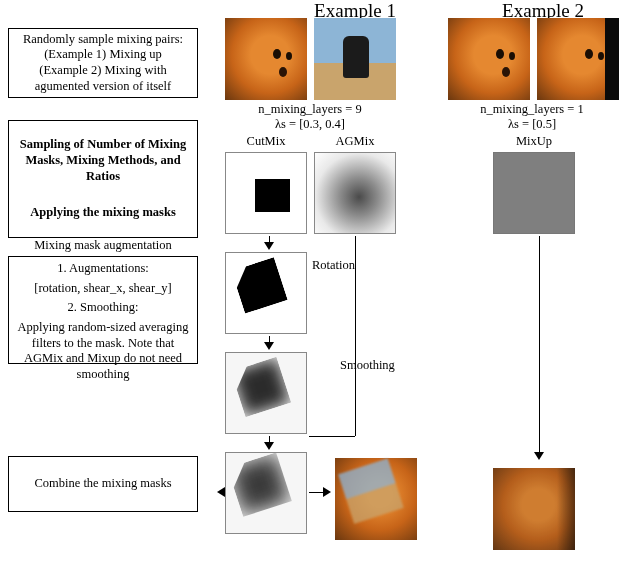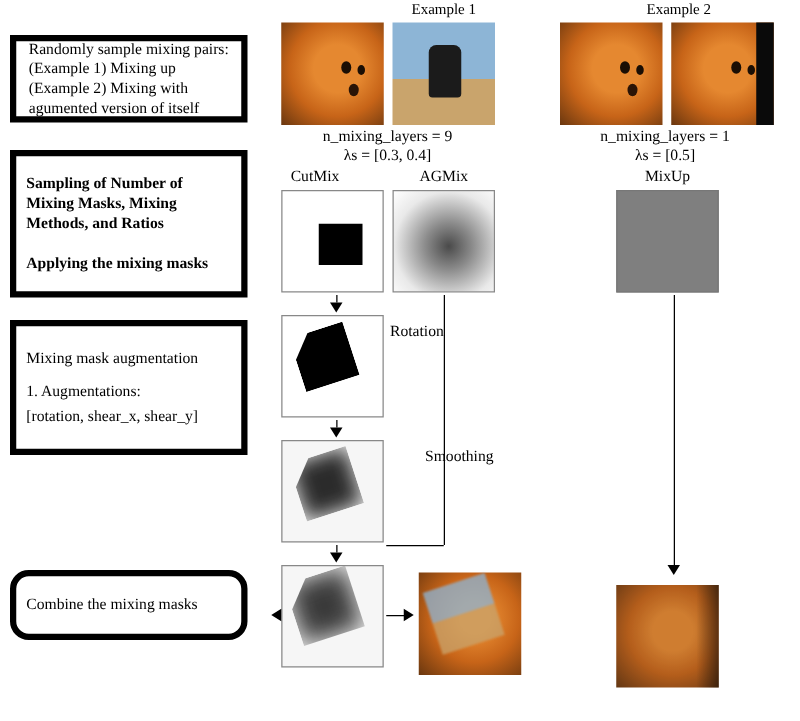--- a/index.html
+++ b/index.html
@@ -9,29 +9,30 @@
     font-family: Georgia, 'Times New Roman', serif;
     font-size: 12.5px;
     color: #000;
     background: #fff;
     width: 640px;
     height: 577px;
     overflow: hidden;
     position: relative;
   }
   .desc-box {
-    border: 5px solid #000000;
+    border: 1px solid #000000;
     padding: 6px 8px;
     width: 190px;
+    text-align: center;
     margin-right: 8px;
     line-height: 1.25;
   }
   .col-header {
     text-align: center;
-    font-size: 12px;
+    font-size: 19px;
     margin-bottom: 20px;
   }
   .thumb {
     width: 82px;
     height: 82px;
     display: inline-block;
   }
   .fox {
     background: radial-gradient(circle at 55% 45%, #e58830 0 30%, #c76418 60%, #6a370f 100%);
     position: relative;
@@ -188,21 +189,21 @@
 <div class="abs thumb fox" style="left:225px; top:18px;"></div>
 <div class="abs thumb dog" style="left:314px; top:18px;"></div>
 <div class="abs thumb fox" style="left:448px; top:18px;"></div>
 <div class="abs thumb fox-crop" style="left:537px; top:18px;"></div>
 
 <div class="abs sublabel" style="left:220px; top:102px; width:180px;">n_mixing_layers = 9</div>
 <div class="abs sublabel" style="left:220px; top:117px; width:180px;">λs = [0.3, 0.4]</div>
 <div class="abs sublabel" style="left:442px; top:102px; width:180px;">n_mixing_layers = 1</div>
 <div class="abs sublabel" style="left:442px; top:117px; width:180px;">λs = [0.5]</div>
 
-<div class="abs sublabel" style="left:211px; top:134px; width:82px;">CutMix</div>
+<div class="abs sublabel" style="left:225px; top:134px; width:82px;">CutMix</div>
 <div class="abs sublabel" style="left:314px; top:134px; width:82px;">AGMix</div>
 <div class="abs sublabel" style="left:493px; top:134px; width:82px;">MixUp</div>
 
 <div class="abs desc-box" style="left:8px; top:120px; height:118px; display:flex; flex-direction:column; justify-content:space-around;font-weight:bold;">
   <div>Sampling of Number of Mixing Masks, Mixing Methods, and Ratios</div>
   <div>Applying the mixing masks</div>
 </div>
 
 <div class="abs mask cutmix" style="left:225px; top:152px;"></div>
 <div class="abs mask agmix" style="left:314px; top:152px;"></div>
@@ -211,20 +212,22 @@
 <div class="abs" style="left:264px; top:236px;">
   <div class="arrow-shaft-v small-shaft"></div>
   <div class="arrow-down"></div>
 </div>
 
 <div class="abs desc-box" style="left:8px; top:256px; height:108px; display:flex; flex-direction:column; justify-content:center; gap:4px;">
   <div>Mixing mask augmentation</div>
   <div style="height:4px;"></div>
   <div>1. Augmentations:</div>
   <div>[rotation, shear_x, shear_y]</div>
+  <div>2. Smoothing:</div>
+  <div>Applying random-sized averaging filters to the mask. Note that AGMix and Mixup do not need smoothing</div>
 </div>
 
 <div class="abs mask rot" style="left:225px; top:252px;"></div>
 <div class="abs sublabel" style="left:312px; top:258px; width:60px; text-align:left;">Rotation</div>
 
 <div class="abs" style="left:264px; top:336px;">
   <div class="arrow-shaft-v small-shaft"></div>
   <div class="arrow-down"></div>
 </div>
 
@@ -240,21 +243,21 @@
 <div class="abs" style="left:534px; top:236px;">
   <div class="arrow-shaft-v" style="height:216px;"></div>
   <div class="arrow-down"></div>
 </div>
 
 <div class="abs" style="left:264px; top:436px;">
   <div class="arrow-shaft-v small-shaft"></div>
   <div class="arrow-down"></div>
 </div>
 
-<div class="abs desc-box" style="left:8px; top:456px; height:56px; display:flex; flex-direction:column; justify-content:center;border-radius:15px;">
+<div class="abs desc-box" style="left:8px; top:456px; height:56px; display:flex; flex-direction:column; justify-content:center;">
   <div>Combine the mixing masks</div>
 </div>
 
 <div class="abs mask combined" style="left:225px; top:452px;"></div>
 
 <div class="abs" style="left:309px; top:492px; width:16px; height:1px; background:#000;"></div>
 <div class="abs" style="left:323px; top:487px; border-top:5px solid transparent; border-bottom:5px solid transparent; border-left:8px solid #000;"></div>
 
 <div class="abs" style="left:217px; top:487px; border-top:5px solid transparent; border-bottom:5px solid transparent; border-right:8px solid #000;"></div>
 

